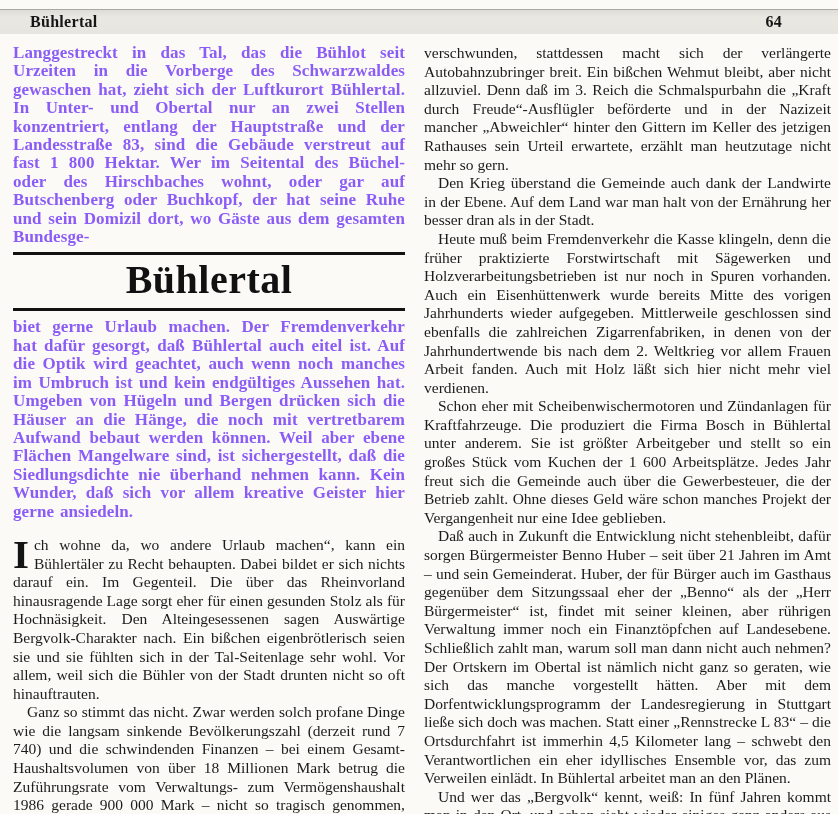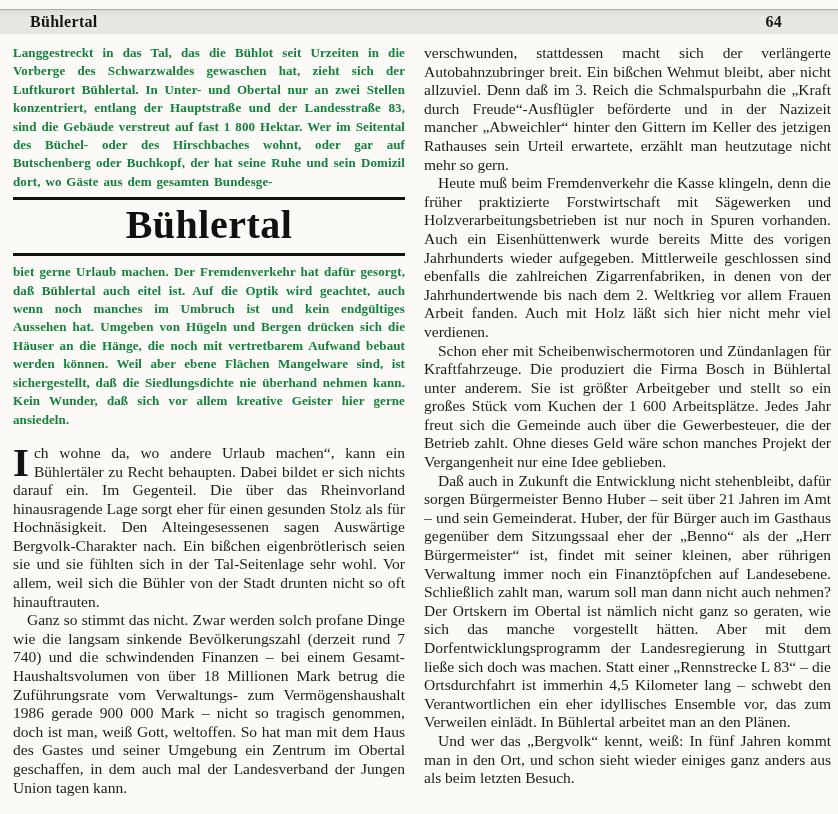--- a/index.html
+++ b/index.html
@@ -55,25 +55,25 @@
   p {
     margin: 0;
     font-size: 15.5px;
     line-height: 18.6px;
     text-align: justify;
   }
   p.indent { text-indent: 14px; }
   
   .lead {
     font-weight: bold;
-    font-size: 13px;
+    font-size: 17px;
     line-height: 18.4px;
     letter-spacing: 0.1px;
     word-spacing: 1.5px;
-    color: #15803d;
+    color: #8b5cf6;
   }
   
   .titleblock {
     border-top: 3px solid #121212;
     border-bottom: 3px solid #121212;
     margin: 6px 0 7px 0;
     padding: 3px 0 6px 0;
   }
   .titleblock h1 {
     margin: 0;
@@ -118,19 +118,20 @@
 
     <div class="lead-gap"></div>
 
     <p><span class="dropcap">I</span><span>ch wohne da, wo andere Urlaub machen“, kann ein Bühlertäler zu Recht behaupten. Dabei bildet er sich nichts darauf ein. Im Gegenteil. Die über das Rheinvorland hinausragende Lage sorgt eher für einen gesunden Stolz als für Hochnäsigkeit. Den Alteingesessenen sagen Auswärtige Bergvolk-Charakter nach. Ein bißchen eigenbrötlerisch seien sie und sie fühlten sich in der Tal-Seitenlage sehr wohl. Vor allem, weil sich die Bühler von der Stadt drunten nicht so oft hinauftrauten.</span></p>
     <p class="indent">Ganz so stimmt das nicht. Zwar werden solch profane Dinge wie die langsam sinkende Bevölkerungszahl (derzeit rund 7 740) und die schwindenden Finanzen – bei einem Gesamt-Haushaltsvolumen von über 18 Millionen Mark betrug die Zuführungsrate vom Verwaltungs- zum Vermögenshaushalt 1986 gerade 900 000 Mark – nicht so tragisch genommen, doch ist man, weiß Gott, weltoffen. So hat man mit dem Haus des Gastes und seiner Umgebung ein Zentrum im Obertal geschaffen, in dem auch mal der Landesverband der Jungen Union tagen kann.</p>
 
   </div>
 
   <div class="col">
     <p>verschwunden, stattdessen macht sich der verlängerte Autobahnzubringer breit. Ein bißchen Wehmut bleibt, aber nicht allzuviel. Denn daß im 3. Reich die Schmalspurbahn die „Kraft durch Freude“-Ausflügler beförderte und in der Nazizeit mancher „Abweichler“ hinter den Gittern im Keller des jetzigen Rathauses sein Urteil erwartete, erzählt man heutzutage nicht mehr so gern.</p>
+    <p class="indent">Den Krieg überstand die Gemeinde auch dank der Landwirte in der Ebene. Auf dem Land war man halt von der Ernährung her besser dran als in der Stadt.</p>
     <p class="indent">Heute muß beim Fremdenverkehr die Kasse klingeln, denn die früher praktizierte Forstwirtschaft mit Sägewerken und Holzverarbeitungsbetrieben ist nur noch in Spuren vorhanden. Auch ein Eisenhüttenwerk wurde bereits Mitte des vorigen Jahrhunderts wieder aufgegeben. Mittlerweile geschlossen sind ebenfalls die zahlreichen Zigarrenfabriken, in denen von der Jahrhundertwende bis nach dem 2. Weltkrieg vor allem Frauen Arbeit fanden. Auch mit Holz läßt sich hier nicht mehr viel verdienen.</p>
     <p class="indent">Schon eher mit Scheibenwischermotoren und Zündanlagen für Kraftfahrzeuge. Die produziert die Firma Bosch in Bühlertal unter anderem. Sie ist größter Arbeitgeber und stellt so ein großes Stück vom Kuchen der 1 600 Arbeitsplätze. Jedes Jahr freut sich die Gemeinde auch über die Gewerbesteuer, die der Betrieb zahlt. Ohne dieses Geld wäre schon manches Projekt der Vergangenheit nur eine Idee geblieben.</p>
     <p class="indent">Daß auch in Zukunft die Entwicklung nicht stehenbleibt, dafür sorgen Bürgermeister Benno Huber – seit über 21 Jahren im Amt – und sein Gemeinderat. Huber, der für Bürger auch im Gasthaus gegenüber dem Sitzungssaal eher der „Benno“ als der „Herr Bürgermeister“ ist, findet mit seiner kleinen, aber rührigen Verwaltung immer noch ein Finanztöpfchen auf Landesebene. Schließlich zahlt man, warum soll man dann nicht auch nehmen? Der Ortskern im Obertal ist nämlich nicht ganz so geraten, wie sich das manche vorgestellt hätten. Aber mit dem Dorfentwicklungsprogramm der Landesregierung in Stuttgart ließe sich doch was machen. Statt einer „Rennstrecke L 83“ – die Ortsdurchfahrt ist immerhin 4,5 Kilometer lang – schwebt den Verantwortlichen ein eher idyllisches Ensemble vor, das zum Verweilen einlädt. In Bühlertal arbeitet man an den Plänen.</p>
     <p class="indent">Und wer das „Bergvolk“ kennt, weiß: In fünf Jahren kommt man in den Ort, und schon sieht wieder einiges ganz anders aus als beim letzten Besuch.</p>
   </div>
 
 </div>
 
 </body></html>

